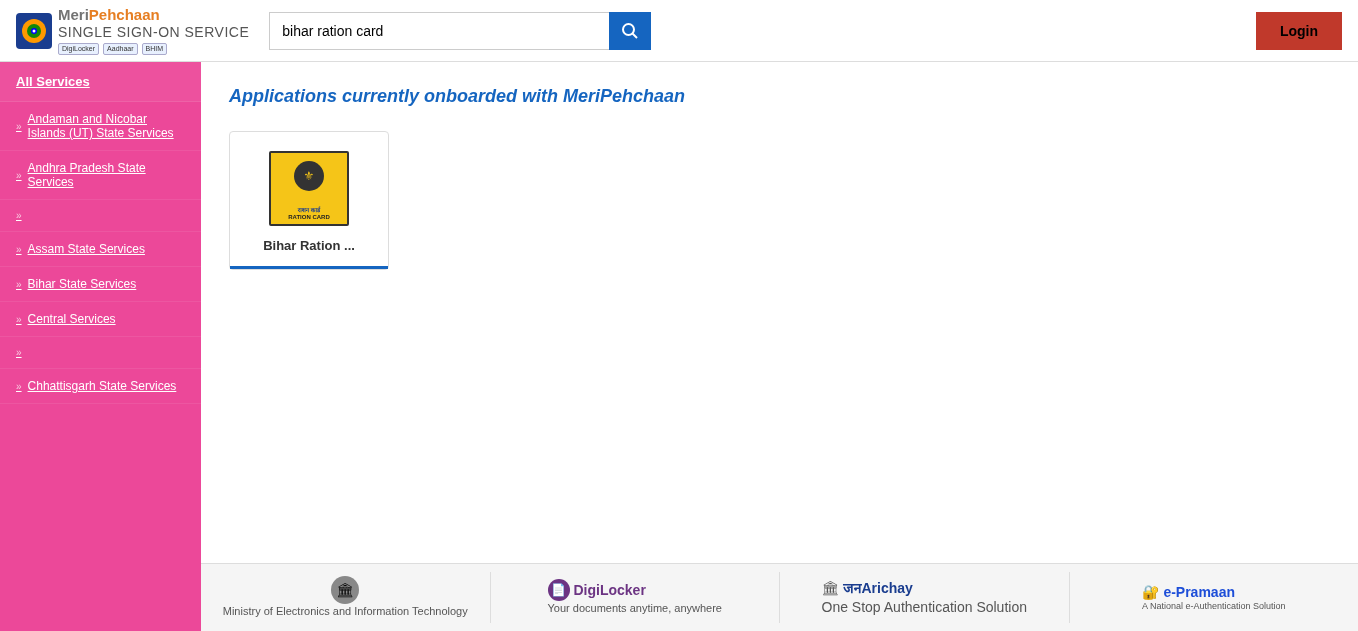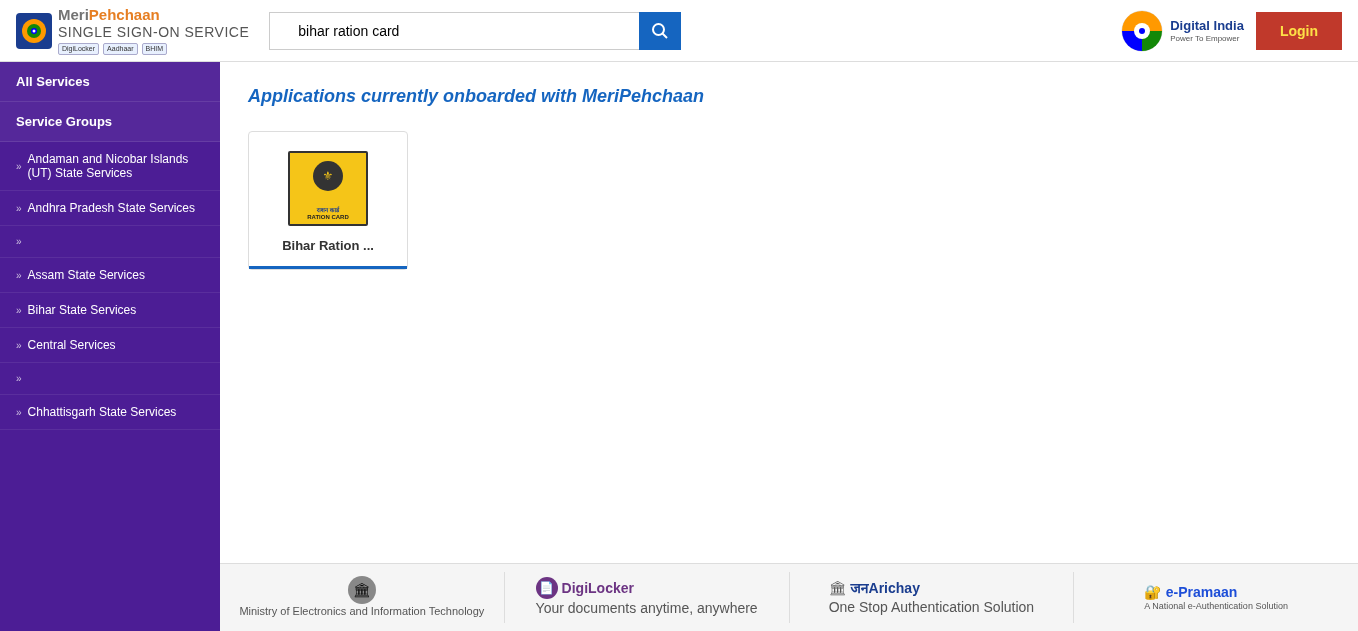--- a/index.html
+++ b/index.html
@@ -63,23 +63,23 @@
     }
     .search-area {
       flex: 1;
       display: flex;
       align-items: center;
       margin: 0 20px;
     }
     .search-input {
       border: 1px solid #ccc;
       border-right: none;
-      padding: 8px 28px;
+      padding: 8px 12px;
       font-size: 14px;
-      width: 370px;
+      width: 340px;
       height: 38px;
       outline: none;
     }
     .search-btn {
       background: #1565c0;
       border: none;
       color: #fff;
       width: 42px;
       height: 38px;
       cursor: pointer;
@@ -101,43 +101,44 @@
     .di-text {
       display: flex;
       flex-direction: column;
       line-height: 1.2;
       font-size: 11px;
     }
     .di-text .di-brand { font-size: 13px; color: #1a3d8f; font-weight: bold; }
     .di-text .di-tagline { font-size: 8px; color: #555; }
     .login-btn {
       background: #c0392b;
-      color: #fde047;
+      color: #000000;
       border: none;
       padding: 8px 24px;
       font-size: 14px;
       font-weight: bold;
       cursor: pointer;
       height: 38px;
     }
 
     
     .main-layout {
       display: flex;
       flex: 1;
       overflow: hidden;
     }
 
     
     .sidebar {
-      width: 220px;
-      background: #4c1d95;
+      width: 201px;
+      background: #ec4899;
       color: #fff;
       overflow-y: auto;
       flex-shrink: 0;
+      text-decoration: underline;
     }
     .sidebar::-webkit-scrollbar { width: 4px; }
     .sidebar::-webkit-scrollbar-thumb { background: #4a6dc0; }
 
     .sidebar-item {
       padding: 12px 16px;
       cursor: pointer;
       border-bottom: 1px solid rgba(255,255,255,0.1);
       font-size: 13px;
       font-weight: 600;
@@ -334,45 +335,28 @@
     <input class="search-input" type="text" value="bihar ration card" style="">
     <button class="search-btn">
       <svg width="18" height="18" viewBox="0 0 18 18" fill="none">
         <circle cx="7.5" cy="7.5" r="5.5" stroke="white" stroke-width="2"></circle>
         <line x1="11.5" y1="11.5" x2="16" y2="16" stroke="white" stroke-width="2"></line>
       </svg>
     </button>
   </div>
 
   <div class="header-right">
-    <div class="digital-india-logo">
-      <svg width="44" height="44" viewBox="0 0 44 44">
-
-        <circle cx="22" cy="22" r="20" fill="#fff" stroke="#ddd" stroke-width="1"></circle>
-        <path d="M22 2 A20 20 0 0 1 42 22 L22 22 Z" fill="#f90"></path>
-        <path d="M42 22 A20 20 0 0 1 22 42 L22 22 Z" fill="#138808"></path>
-        <path d="M22 42 A20 20 0 0 1 2 22 L22 22 Z" fill="#00f"></path>
-        <path d="M2 22 A20 20 0 0 1 22 2 L22 22 Z" fill="#f90"></path>
-        <circle cx="22" cy="22" r="8" fill="#fff"></circle>
-        <circle cx="22" cy="22" r="3" fill="#00f"></circle>
-      </svg>
-      <div class="di-text">
-        <span class="di-brand">Digital India</span>
-        <span class="di-tagline">Power To Empower</span>
-      </div>
-    </div>
     <button class="login-btn">Login</button>
   </div>
 </div>
 
 <div class="main-layout">
 
   <div class="sidebar">
     <div class="sidebar-item heading">All Services</div>
-    <div class="sidebar-item heading">Service Groups</div>
     <div class="sidebar-subitem">
       <span class="chevron">»</span>
       <span>Andaman and Nicobar Islands (UT) State Services</span>
     </div>
     <div class="sidebar-subitem">
       <span class="chevron">»</span>
       <span>Andhra Pradesh State Services</span>
     </div>
     <div class="sidebar-subitem">
       <span class="chevron">»</span>
@@ -427,21 +411,21 @@
         <div class="footer-logo-text">
           <div>Ministry of Electronics and Information Technology</div>
         </div>
       </div>
       <div class="footer-item">
         <div class="footer-logo-text">
           <div style="display:flex;align-items:center;gap:4px;">
             <span style="background:#6c3483;color:#fff;border-radius:50%;width:22px;height:22px;display:inline-flex;align-items:center;justify-content:center;font-size:12px;">📄</span>
             <span class="footer-brand digilocker-color">DigiLocker</span>
           </div>
-          <div style="font-size:14px;color:#555;">Your documents anytime, anywhere</div>
+          <div style="font-size:11px;color:#555;">Your documents anytime, anywhere</div>
         </div>
       </div>
       <div class="footer-item">
         <div class="footer-logo-text">
           <div style="display:flex;align-items:center;gap:4px;">
             <span style="font-size:14px;">🏛</span>
             <span class="footer-brand janparichay-color">जनArichay</span>
           </div>
           <div style="font-size:14px;color:#555;">One Stop Authentication Solution</div>
         </div>

